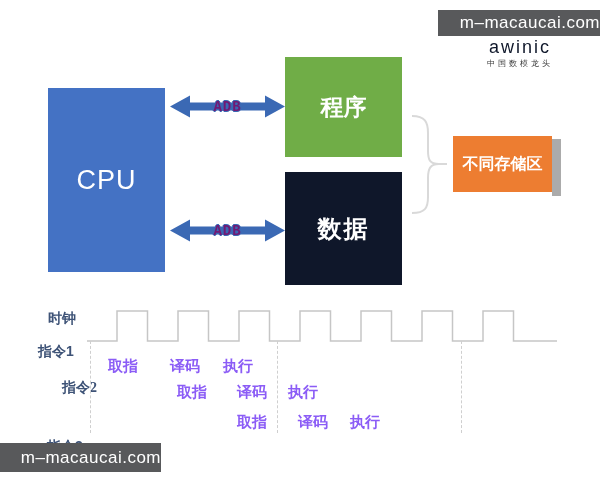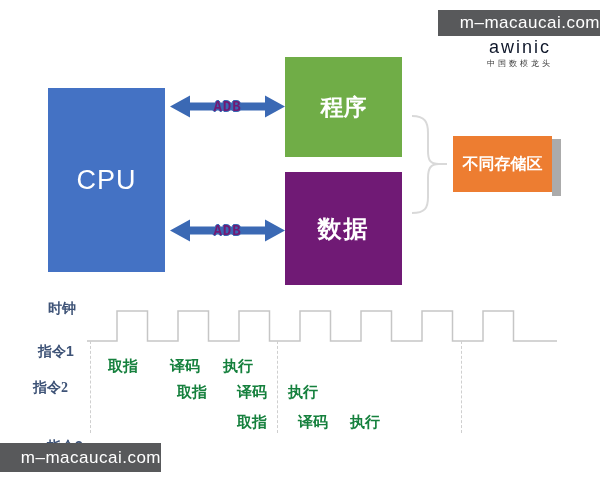--- a/index.html
+++ b/index.html
@@ -40,21 +40,21 @@
     text-shadow:-1px 0 0 #3b69b4,1px 0 0 #3b69b4,0 -1px 0 #3b69b4,0 1px 0 #3b69b4;
     font-family:Liberation Mono, monospace;
   }
   #bus-top{left:170px;top:95px;}
   #bus-top-label{left:170px;top:99px;}
   #bus-bottom{left:170px;top:219px;}
   #bus-bottom-label{left:170px;top:223px;}
 
   
   .tlabel{color:#3e5377;font-weight:bold;font-size:14px;white-space:nowrap;}
-  .stage{position:absolute;color:#15803d;font-weight:bold;font-size:15px;white-space:nowrap;}
+  .stage{position:absolute;color:#8b5cf6;font-weight:bold;font-size:15px;white-space:nowrap;}
   .dash{position:absolute;width:0;border-left:1px dashed #cfcfcf;top:341px;height:92px;}
 
   svg{position:absolute;left:0;top:0;pointer-events:none;}
 </style>
 </head>
 <body>
 
 <div id="canvas">
 
   <div class="abs wm-bar" id="wm-top">
@@ -69,21 +69,21 @@
   <div class="abs block" id="cpu-block" style="background:#4472c4;">
     <span>CPU</span>
   </div>
 
   <div class="abs block" id="program-block" style="background:#70ad47;">
     <span>
       <span>程序</span><br>
     </span>
   </div>
 
-  <div class="abs block" id="data-block" style="background:#701a75;">
+  <div class="abs block" id="data-block" style="background:#0f172a;">
     <span>数据</span>
   </div>
 
   <div class="abs" id="storage-shadow"></div>
   <div class="abs block" id="storage-block" style="background:#ed7d31;">
     <span>不同存储区</span>
   </div>
 
   <svg width="600" height="480">
     <path d="M412,116 C425,116 428,122 428,133 L428,151 C428,160 430,164 439,164 L447,164 M439,164 C430,164 428,169 428,178 L428,197 C428,208 425,213 412,213" fill="none" stroke="#d9d9d9" stroke-width="2"></path>
@@ -92,23 +92,23 @@
   <svg class="abs bus" id="bus-top" viewBox="0 0 115 23">
     <polygon points="0,11.5 20,0.5 20,7.5 95,7.5 95,0.5 115,11.5 95,22.5 95,15.5 20,15.5 20,22.5" fill="#3b69b4"></polygon>
   </svg>
   <div class="abs bus-label" id="bus-top-label">ADB</div>
 
   <svg class="abs bus" id="bus-bottom" viewBox="0 0 115 23">
     <polygon points="0,11.5 20,0.5 20,7.5 95,7.5 95,0.5 115,11.5 95,22.5 95,15.5 20,15.5 20,22.5" fill="#3b69b4"></polygon>
   </svg>
   <div class="abs bus-label" id="bus-bottom-label">ADB</div>
 
-  <div class="abs tlabel" style="left:48px;top:300px;">时钟</div>
+  <div class="abs tlabel" style="left:48px;top:310px;">时钟</div>
   <div class="abs tlabel" style="left:38px;top:343px;">指令1</div>
-  <div class="abs tlabel" style="left:33px;top:379px;font-family:Liberation Serif, serif;">指令2</div>
+  <div class="abs tlabel" style="left:62px;top:379px;font-family:Liberation Serif, serif;">指令2</div>
   <div class="abs tlabel" style="left:47px;top:409px;margin-top:29px;">指令3</div>
 
   <svg width="600" height="480">
     <polyline id="clock-wave" fill="none" stroke="#c6c6c6" stroke-width="1.5" points="87,341 117,341 117,311 147.5,311 147.5,341 178,341 178,311 208.5,311 208.5,341 239,341 239,311 269.5,311 269.5,341 300,341 300,311 330.5,311 330.5,341 361,341 361,311 391.5,311 391.5,341 422,341 422,311 452.5,311 452.5,341 483,341 483,311 513.5,311 513.5,341 557,341"></polyline>
   </svg>
 
   <div class="dash" style="left:90px;"></div>
   <div class="dash" style="left:277px;"></div>
   <div class="dash" style="left:461px;"></div>
 

